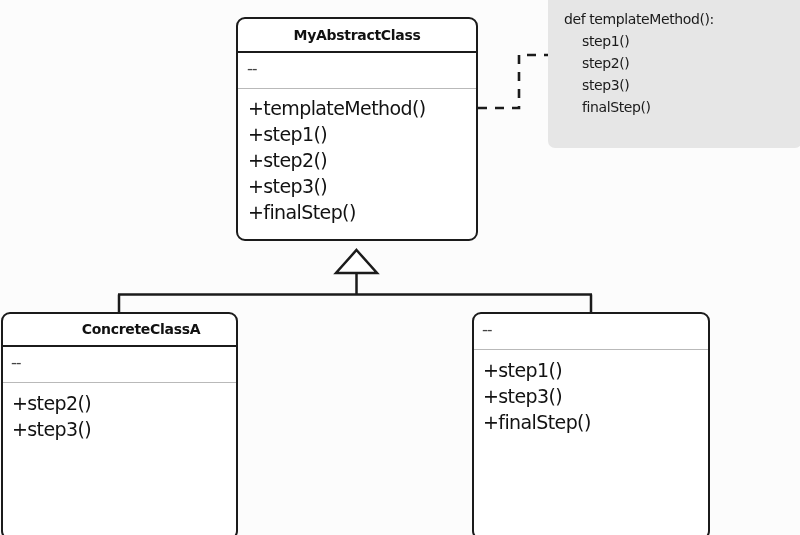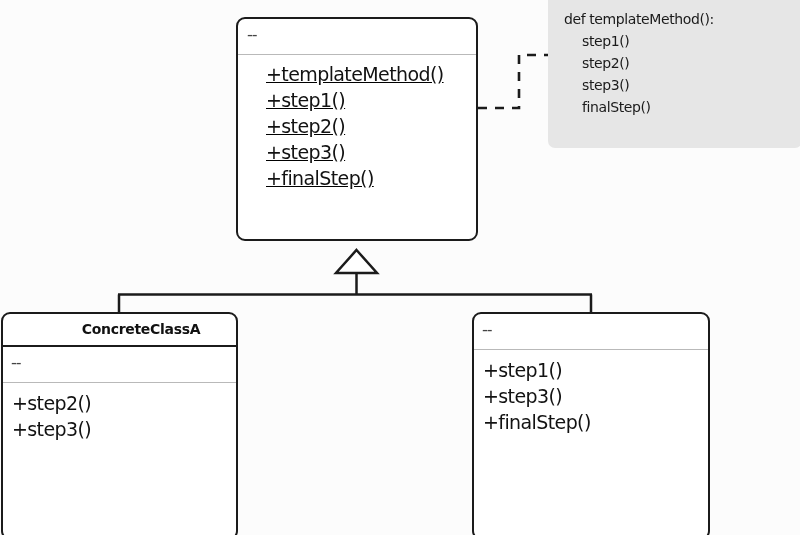--- a/index.html
+++ b/index.html
@@ -63,21 +63,21 @@
 
   
   #abstract-class {
     left: 236px;
     top: 17px;
     width: 242px;
     height: 224px;
   }
   #abstract-class .uml-title { height: 34px; line-height: 32px; }
   #abstract-class .uml-attrs { height: 36px; padding: 8px 0 0 9px; }
-  #abstract-class .uml-methods { padding: 6px 0 0 28px; text-decoration: underline; }
+  #abstract-class .uml-methods { padding: 6px 0 0 10px; }
 
   
   #concrete-a {
     left: 1px;
     top: 312px;
     width: 237px;
     height: 228px;
   }
   #concrete-a .uml-title { height: 33px; line-height: 31px; padding-left: 43px; }
   #concrete-a .uml-attrs { height: 36px; padding: 8px 0 0 8px; }
@@ -140,20 +140,21 @@
     <line x1="119" y1="294.5" x2="119" y2="313" stroke="#1b1b1b" stroke-width="2.5"></line>
 
     <line x1="591" y1="294.5" x2="591" y2="313" stroke="#1b1b1b" stroke-width="2.5"></line>
 
     <polygon points="356.5,250 377,273 336,273" fill="#ffffff" stroke="#1b1b1b" stroke-width="2.5" stroke-linejoin="miter"></polygon>
 
     <polyline points="478,108 519,108 519,55 552,55" fill="none" stroke="#1b1b1b" stroke-width="2.6" stroke-dasharray="9 8"></polyline>
   </svg>
 
   <div class="uml-class" id="abstract-class">
+    <div class="uml-title">MyAbstractClass</div>
     <div class="uml-attrs">
       <div class="uml-attr-line">--</div>
     </div>
     <div class="uml-methods">
       <div class="uml-method">+templateMethod()</div>
       <div class="uml-method">+step1()</div>
       <div class="uml-method">+step2()</div>
       <div class="uml-method">+step3()</div>
       <div class="uml-method">+finalStep()</div>
     </div>

